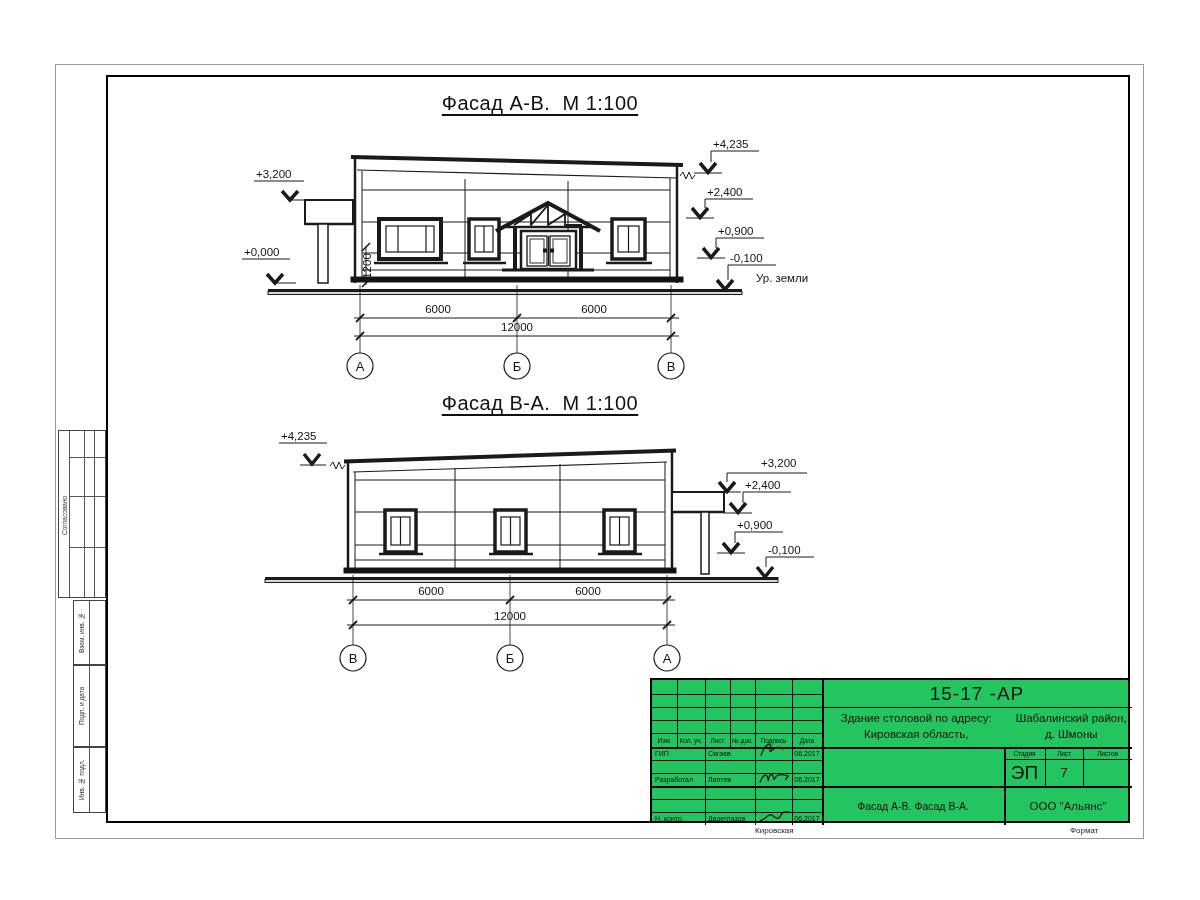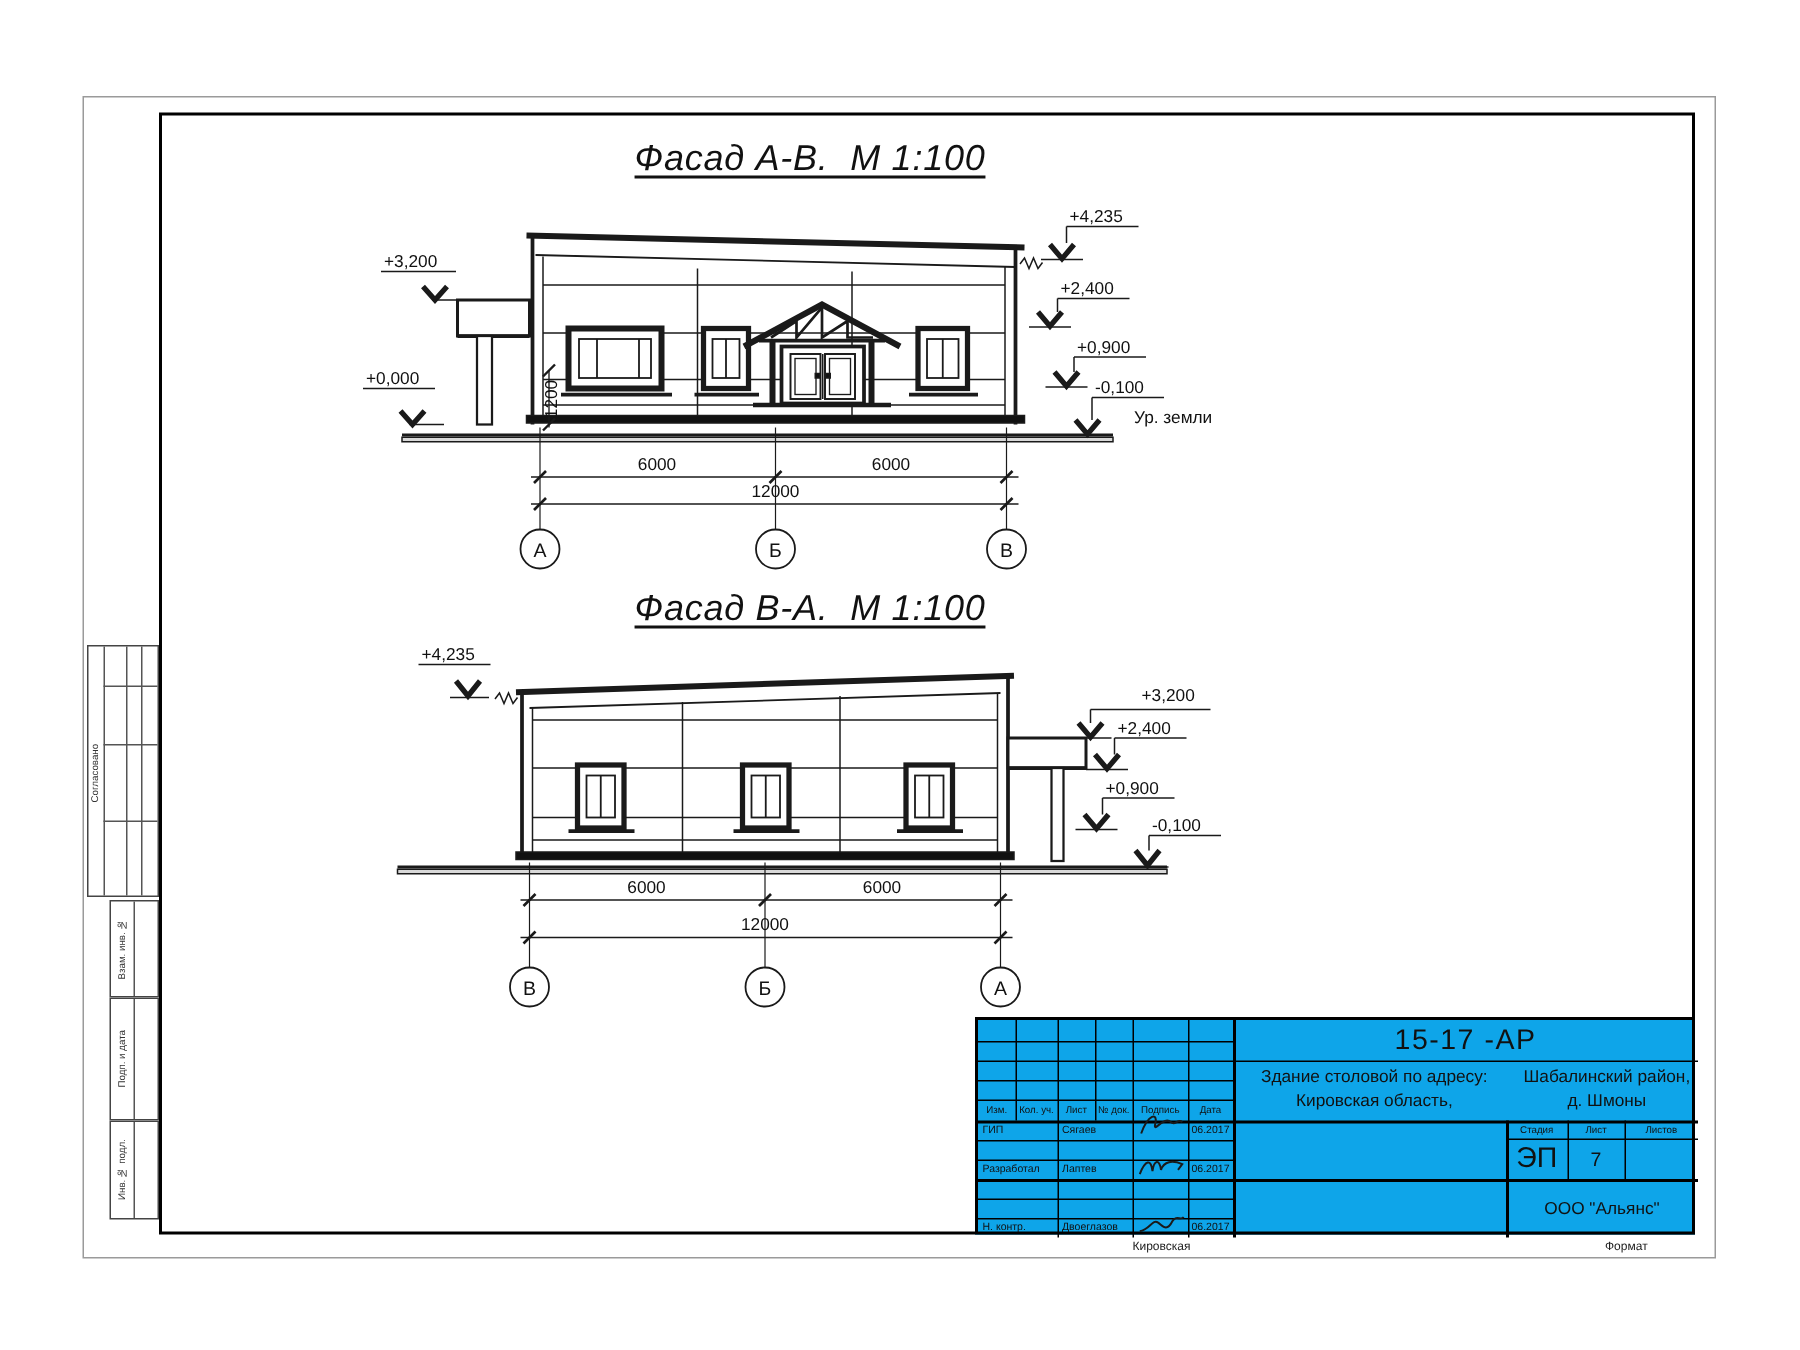--- a/index.html
+++ b/index.html
@@ -4,34 +4,34 @@
 <style>
   * { margin:0; padding:0; box-sizing:border-box; }
   html,body { background:#fff; }
   body { font-family:"Liberation Sans", sans-serif; color:#111; }
   #page { position:relative; width:1200px; height:900px; background:#fff; overflow:hidden; }
 
   .abs { position:absolute; }
   .outer-border { left:55px; top:64px; width:1089px; height:775px; border:1px solid #9a9a9a; }
   .frame { left:106px; top:75px; width:1024px; height:748px; border:2px solid #000; }
 
-  .fig-title { position:absolute; width:320px; text-align:center; font-style:italic;
-               font-size:24px; letter-spacing:0.5px; text-decoration:underline;
+  .fig-title { position:absolute; width:320px; text-align:center; 
+               font-size:20px; letter-spacing:0.5px; text-decoration:underline;
                text-underline-offset:4px; white-space:pre; color:#111; }
   #f1-title { left:380px; top:92px; }
   #f2-title { left:380px; top:392px; }
 
   svg { position:absolute; overflow:visible; }
   svg line, svg polyline, svg path, svg rect, svg circle { stroke:#1a1a1a; }
   svg text { font-family:"Liberation Sans", sans-serif; fill:#111; font-size:11.5px; }
   .dimtxt { font-size:11.5px; }
   .axtxt  { font-size:13px; }
 
   
-  .tb { left:650px; top:678px; width:480px; height:145px; border:2px solid #000; background:#0ea5e9; }
+  .tb { left:650px; top:678px; width:480px; height:145px; border:2px solid #000; background:#22c55e; }
   .tb .vl { position:absolute; top:0; width:1px; background:#000; }
   .tb .hl { position:absolute; left:0; height:1px; background:#000; }
   .tb .cell { position:absolute; display:flex; align-items:center; justify-content:center;
               text-align:center; overflow:hidden; }
   .tb .left-lbl { justify-content:flex-start; padding-left:3px; }
   .small { font-size:7px; }
   .tiny  { font-size:6.5px; }
 
   .footer-lbl { font-size:8px; color:#222; }
 
@@ -343,20 +343,21 @@
     <div class="cell" style="left:170px; top:27px; width:310px; height:40px; flex-direction:row; font-size:11.5px; line-height:1.35;">
       <span>Здание столовой по адресу: Кировская область,</span>
       <span>Шабалинский район, д. Шмоны</span>
     </div>
     <div class="cell tiny" style="left:352px; top:67px; width:41px; height:12px;">Стадия</div>
     <div class="cell tiny" style="left:393px; top:67px; width:38px; height:12px;">Лист</div>
     <div class="cell tiny" style="left:431px; top:67px; width:49px; height:12px;">Листов</div>
     <div class="cell" style="left:352px; top:79px; width:41px; height:27px; font-size:19px;">ЭП</div>
     <div class="cell" style="left:393px; top:79px; width:38px; height:27px; font-size:13px;">7</div>
     <div class="cell" style="left:431px; top:79px; width:49px; height:27px; font-size:13px;"></div>
+    <div class="cell" style="left:170px; top:106px; width:182px; height:39px; font-size:10.5px;">Фасад А-В. Фасад В-А.</div>
     <div class="cell" style="left:352px; top:106px; width:128px; height:39px; font-size:11.5px;">ООО "Альянс"</div>
   </div>
 
   <div class="abs footer-lbl" style="left:755px; top:826px;">Кировская</div>
   <div class="abs footer-lbl" style="left:1070px; top:826px;">Формат</div>
 
   <div class="sidebox" style="left:58px; top:430px; width:48px; height:168px;">
     <div class="sideline-v" style="left:10px;"></div>
     <div class="sideline-v" style="left:25px;"></div>
     <div class="sideline-v" style="left:35px;"></div>

